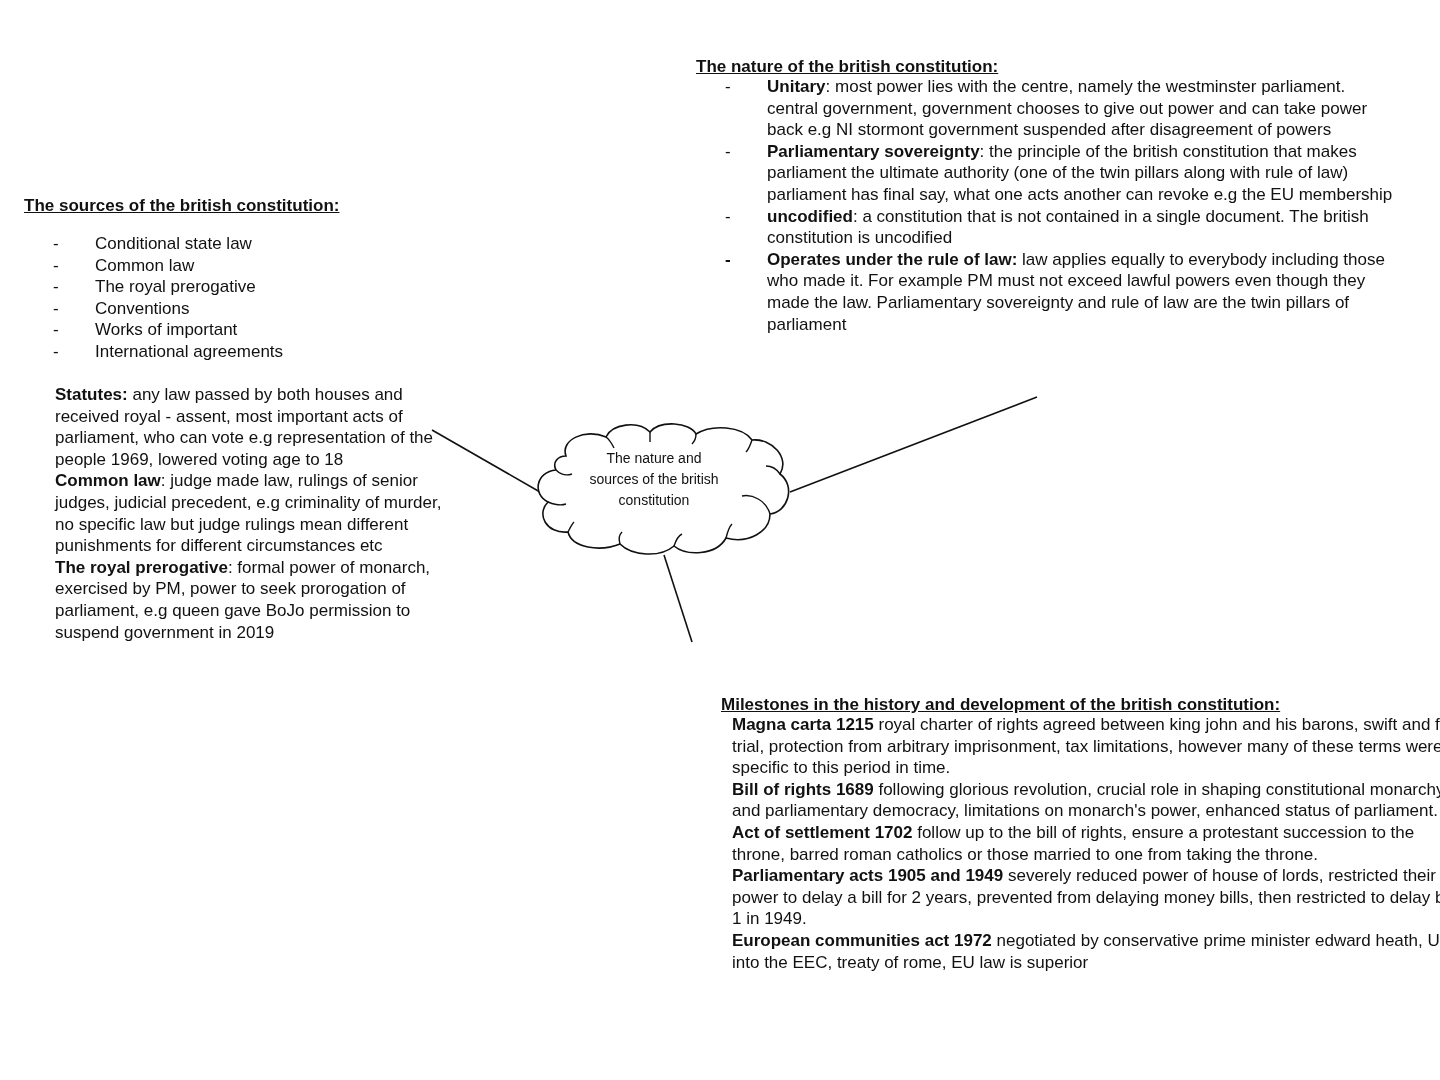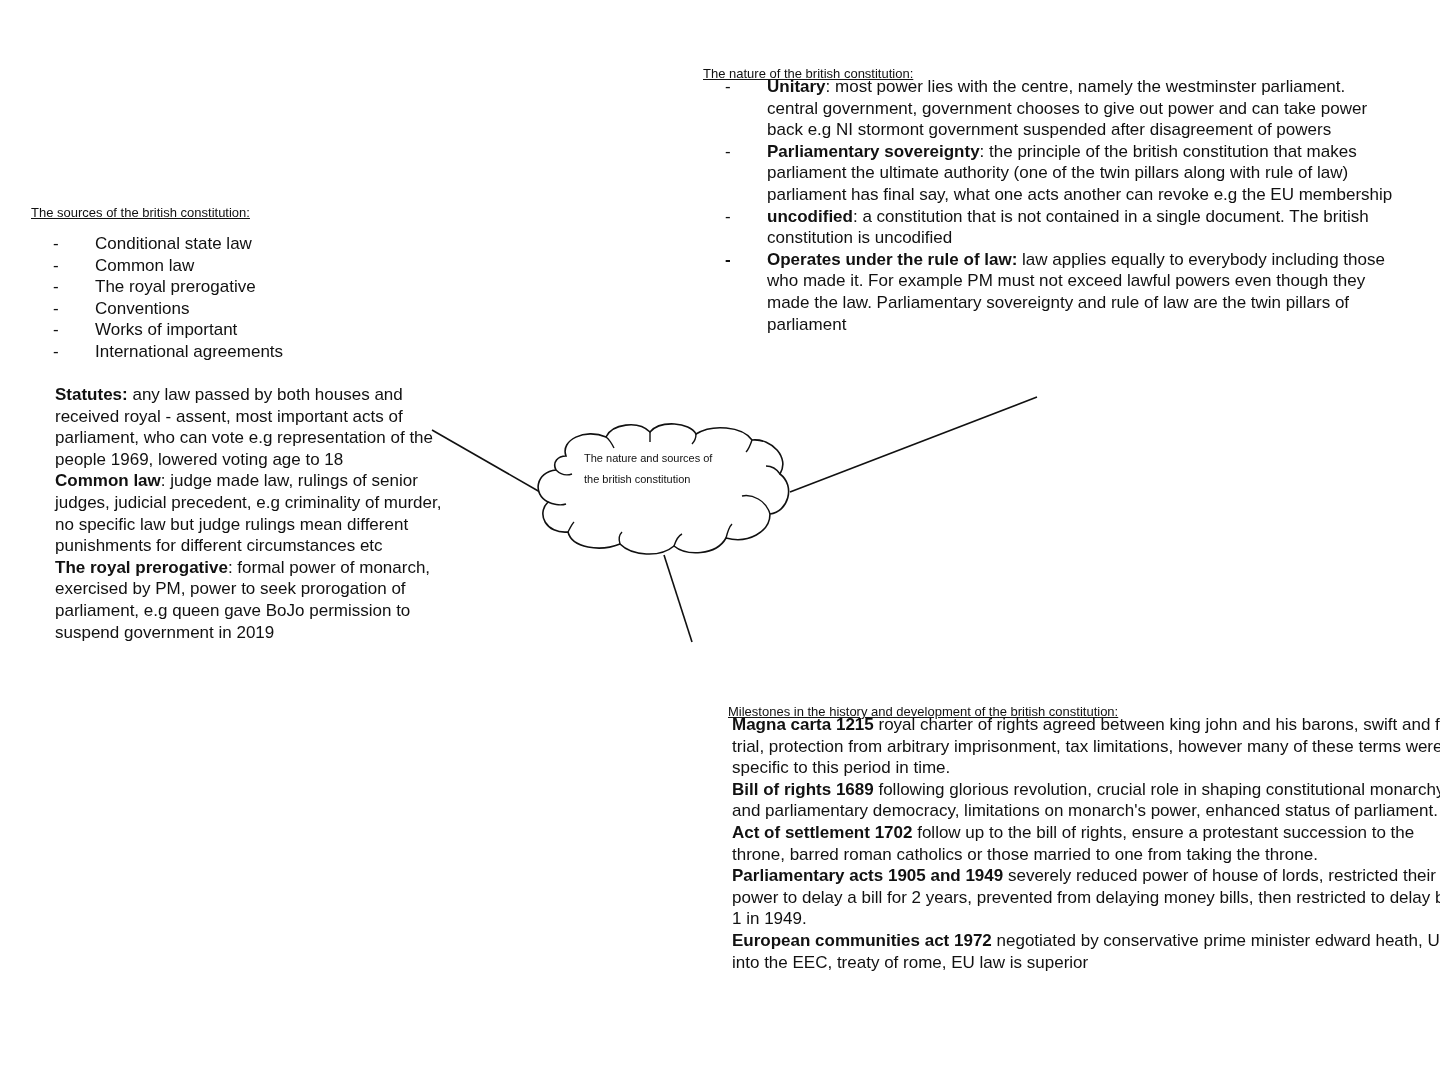--- a/index.html
+++ b/index.html
@@ -1,41 +1,41 @@
 <!DOCTYPE html>
 <html><head>
 <meta charset="utf-8">
 <style>
   html, body { margin: 0; padding: 0; }
   body {
     width: 1440px; height: 1080px; background: #ffffff; position: relative; overflow: hidden;
     font-family: "Liberation Sans", sans-serif; color: #111111;
   }
-  .heading { font-weight: normal; text-decoration: underline; font-size: 13px; line-height: 21px; position: absolute; margin: 8px; }
+  .heading { font-weight: bold; text-decoration: underline; font-size: 17px; line-height: 21px; position: absolute; margin: 1px; }
   .para { font-size: 17px; line-height: 21.6px; margin: 0; }
   .term { font-weight: bold; }
 
   #sources-heading { left: 23px; top: 194px; }
   #sources-list { position: absolute; left: 23px; top: 233px; margin: 0; padding: 0; list-style: none; }
   #sources-list li { font-size: 17px; line-height: 21.6px; position: relative; padding-left: 72px; }
   #sources-list li .dash { position: absolute; left: 30px; top: 0; }
 
   #sources-detail { position: absolute; left: 23px; top: 384px; width: 400px; margin-left: 32px; }
 
   #nature-heading { left: 695px; top: 55px; }
   #nature-list { position: absolute; left: 695px; top: 76px; margin: 0; padding: 0; list-style: none; width: 700px; }
   #nature-list li { font-size: 17px; line-height: 21.6px; position: relative; padding-left: 72px; }
   #nature-list li .dash { position: absolute; left: 30px; top: 0; }
   #nature-list li .dash.bold { font-weight: bold; }
 
   #milestones-heading { left: 720px; top: 693px; }
   #milestones { position: absolute; left: 732px; top: 714px; width: 730px; }
 
   #diagram { position: absolute; left: 0; top: 0; }
-  #cloud-label { position: absolute; left: 584px; top: 448px; width: 140px; text-align: left; font-size: 11px; line-height: 21px; }
+  #cloud-label { position: absolute; left: 584px; top: 448px; width: 140px; text-align: center; font-size: 14px; line-height: 21px; }
 </style>
 </head>
 <body>
 
 <svg id="diagram" width="1440" height="1080" viewBox="0 0 1440 1080">
   <line x1="432" y1="430" x2="540" y2="492" stroke="#111" stroke-width="1.6"></line>
   <line x1="790" y1="492" x2="1037" y2="397" stroke="#111" stroke-width="1.6"></line>
   <line x1="664" y1="555" x2="692" y2="642" stroke="#111" stroke-width="1.6"></line>
   <path fill="#ffffff" stroke="#111" stroke-width="1.6" d="M 566 456
        C 560 440, 585 428, 606 437

